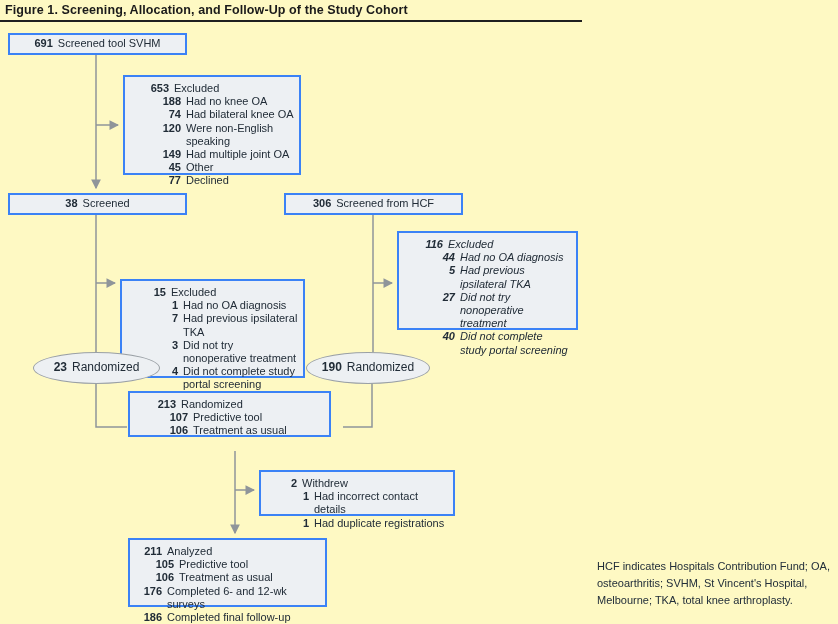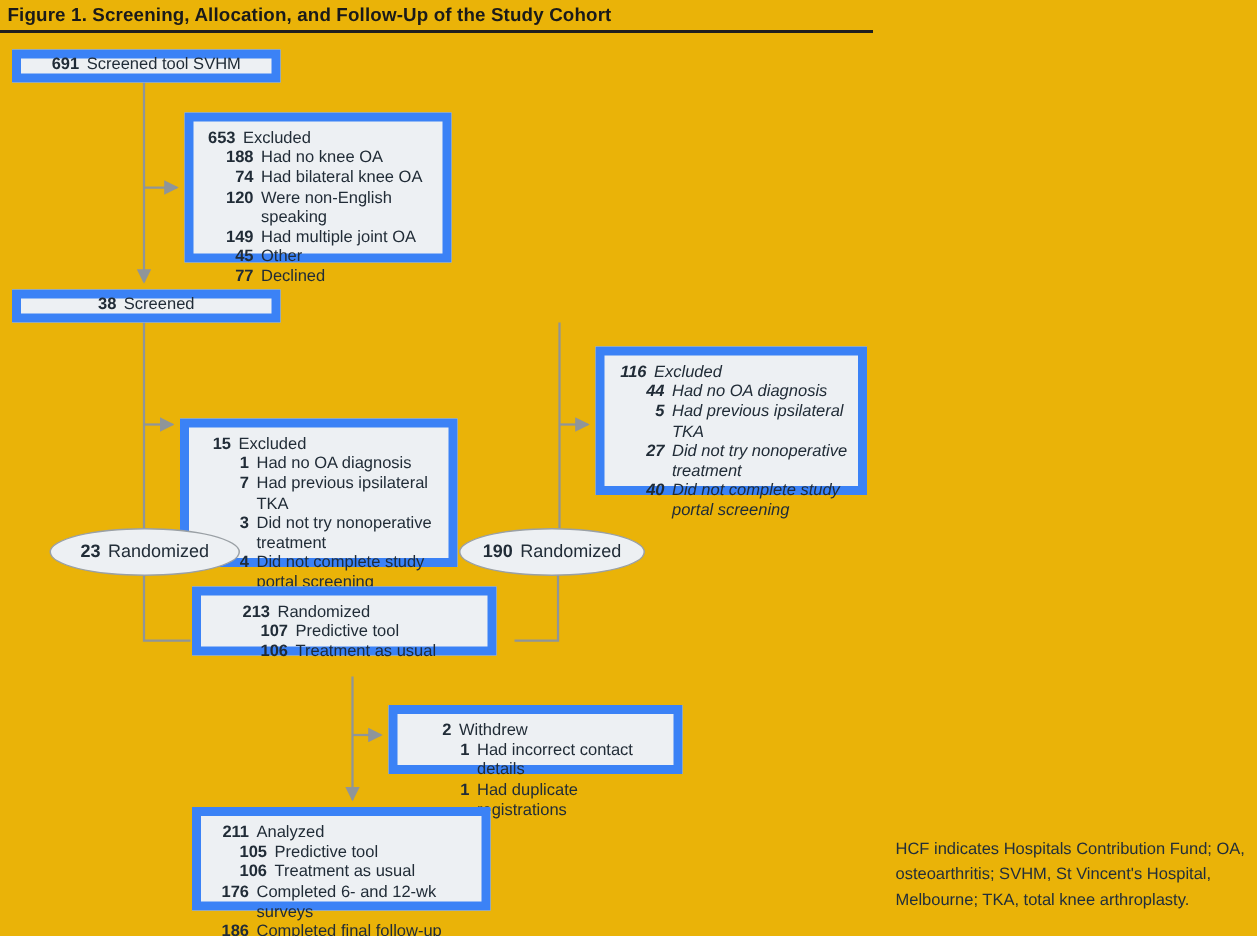--- a/index.html
+++ b/index.html
@@ -1,44 +1,44 @@
 <!DOCTYPE html>
 <html><head>
 <meta charset="utf-8">
 <style>
   html,body { margin:0; padding:0; background:#ffffff; }
   #figure {
-    position:relative; width:838px; height:624px; background:#eab308;
+    position:relative; width:838px; height:624px; background:#fef9c3;
     font-family:"Liberation Sans", sans-serif; color:#212c37; overflow:hidden;
   }
   .title {
     position:absolute; left:5px; top:3px; font-size:12.5px; font-weight:bold;
     color:#1a1a1a; letter-spacing:0.1px;
   }
   .title-rule {
     position:absolute; left:0; top:20px; width:582px; height:2px; background:#1f1f1f;
   }
   .connector-layer { position:absolute; left:0; top:0; }
   .box {
-    position:absolute; background:#edf0f3; border:6px solid #3b82f6;
+    position:absolute; background:#edf0f3; border:2px solid #3b82f6;
     box-sizing:border-box; font-size:11px;
   }
   .oval {
     position:absolute; background:#edf0f3; border:1px solid #9aa0a5;
     box-sizing:border-box; border-radius:50%; font-size:12px;
     display:flex; align-items:center; justify-content:center;
   }
   .row { display:flex; align-items:baseline; line-height:13.2px; }
   .num { font-weight:bold; flex:0 0 auto; width:24px; text-align:right; white-space:pre; }
   .lbl { margin-left:5px; }
   .row.ind .num { margin-left:12px; }
   .single { display:flex; align-items:center; justify-content:center; }
   .single .row { justify-content:center; }
   .single .num { width:auto; }
-  .multi { padding:5px 5px 4px 4px; }
+  .multi { padding:5px 5px 4px 20px; }
   .pad-mid  { padding-left:22px; }
   .pad-wd   { padding-left:12px; }
   .pad-an   { padding-left:8px; }
   .footnote {
     position:absolute; left:597px; top:558px; width:243px;
     font-size:11px; line-height:17px; color:#222e3a;
   }
 </style>
 </head>
 <body>
@@ -106,20 +106,26 @@
       </div>
     </div>
 
   <div class="box single" style="left:8px; top:193px; width:179px; height:22px;">
       <div class="row">
         <span class="num">38</span>
         <span class="lbl">Screened</span>
       </div>
     </div>
 
+  <div class="box single" style="left:284px; top:193px; width:179px; height:22px;">
+      <div class="row">
+        <span class="num">306</span>
+        <span class="lbl">Screened from HCF</span>
+      </div>
+    </div>
 
   <div class="box multi" style="left:120px; top:231px; width:185px; height:99px;margin-top:48px;">
       <div class="row">
         <span class="num">15</span>
         <span class="lbl">Excluded</span>
       </div>
       <div class="row ind">
         <span class="num">1</span>
         <span class="lbl">Had no OA diagnosis</span>
       </div>

